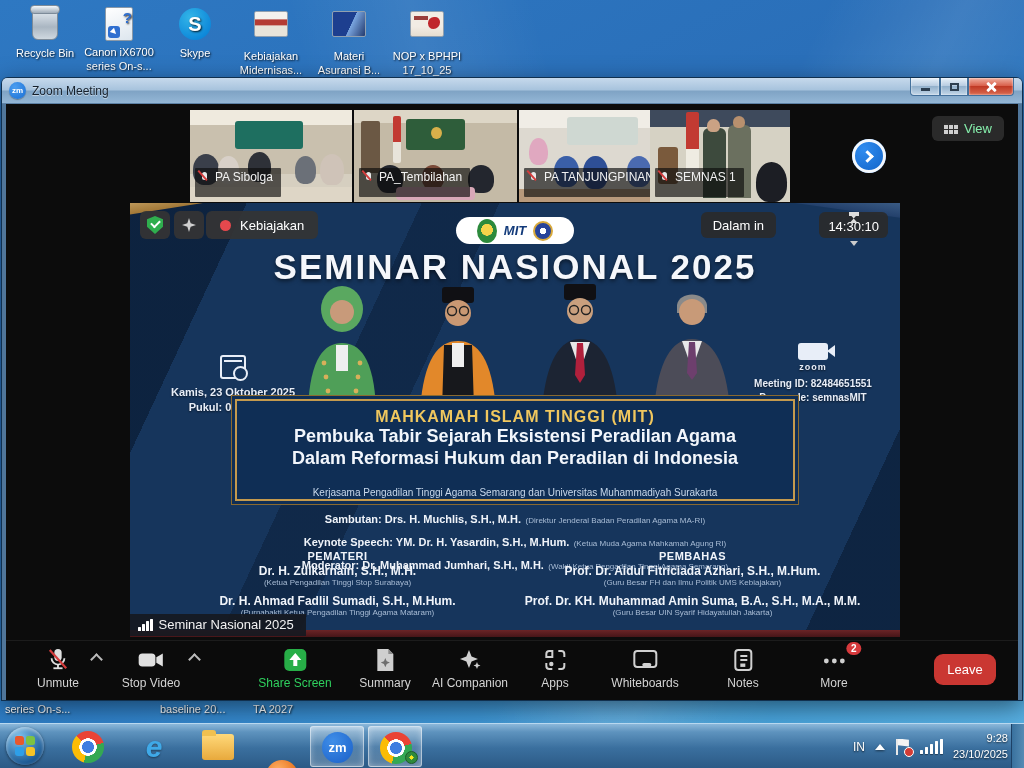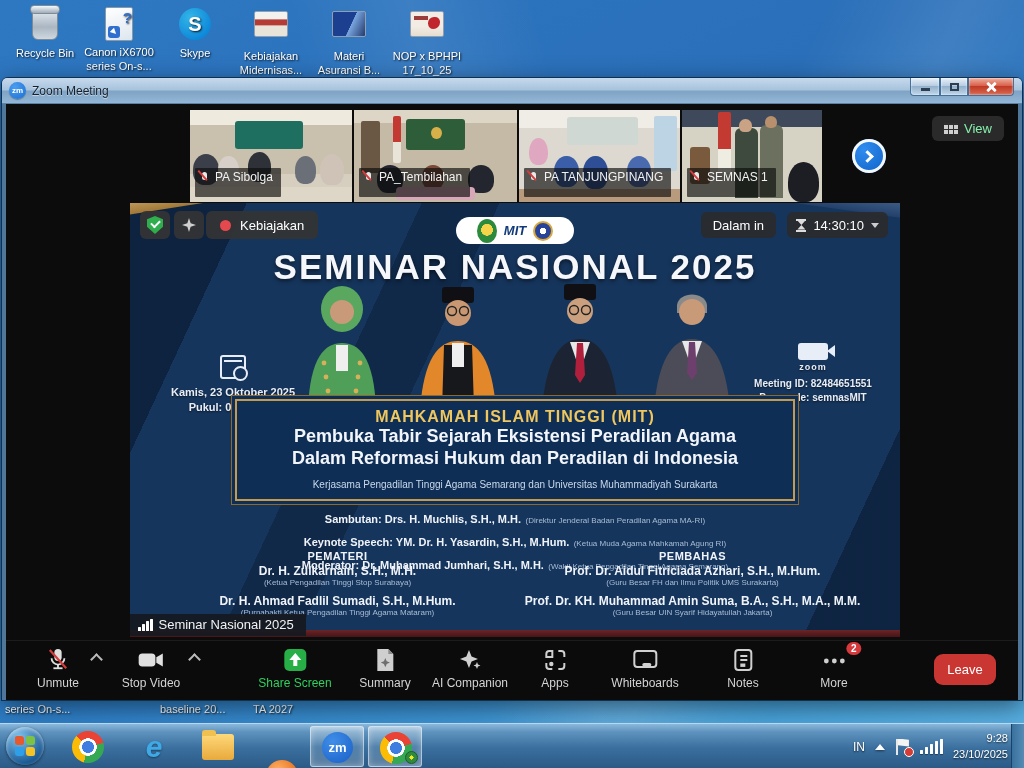--- a/index.html
+++ b/index.html
@@ -84,42 +84,42 @@
   .pinfo.right{right:12px;top:140px;width:150px;font-size:10px;}
   .calico{width:26px;height:24px;margin:0 auto 6px;border:2px solid #e8eef8;border-radius:3px;position:relative;}
   .calico::before{content:"";position:absolute;left:2px;right:2px;top:3px;height:2px;background:#e8eef8;}
   .calico::after{content:"";position:absolute;right:-4px;bottom:-4px;width:11px;height:11px;border:2px solid #e8eef8;border-radius:50%;background:#16355c;}
   .camico{width:30px;height:17px;margin:0 auto 1px;background:#e8eef8;border-radius:3px;position:relative;}
   .camico::after{content:"";position:absolute;right:-7px;top:2px;border-left:8px solid #e8eef8;border-top:6px solid transparent;border-bottom:6px solid transparent;transform:rotate(180deg);}
   .zoombrand{font-size:9px;letter-spacing:1px;font-weight:bold;margin-bottom:4px;}
   .banner{position:absolute;left:105px;top:196px;width:560px;height:102px;background:#0f2e55;border:2px solid #c49a4e;box-shadow:0 0 0 3px #0f2e55,0 0 0 4px #8a6a30;text-align:center;padding-top:7px;}
   .btitle{color:#f0c75e;font-size:16px;font-weight:bold;letter-spacing:1px;}
   .bline{color:#f2f6fc;font-size:18px;font-weight:bold;line-height:1.22;}
-  .bsub{color:#c9d9ec;font-size:10px;margin-top:9px;}
+  .bsub{color:#c9d9ec;font-size:10px;margin-top:17px;}
   .speakers{position:absolute;left:0;right:0;top:303px;text-align:center;line-height:1.45;}
   .spk-main{color:#f0f4fa;font-size:11px;font-weight:bold;}
   .spk-det{color:#a9bdd6;font-size:8px;font-weight:normal;}
   .cols{position:absolute;left:30px;right:30px;top:347px;display:flex;}
   .col{flex:1;text-align:center;}
   .chead{color:#f0f4fa;font-size:11px;font-weight:bold;letter-spacing:.5px;}
   .cname{color:#f0f4fa;font-size:12px;font-weight:bold;margin-top:2px;}
   .cdet{color:#a9bdd6;font-size:8px;}
   .maroon{position:absolute;left:0;right:0;bottom:0;height:7px;background:linear-gradient(180deg,#6a2426,#471518);}
   .sharelabel{position:absolute;left:0;bottom:1px;background:rgba(22,25,33,.92);color:#f2f2f2;font-size:13px;padding:3px 12px 4px 8px;display:flex;align-items:center;gap:6px;}
   .sigbars{display:inline-flex;align-items:flex-end;gap:1.5px;height:12px;}
   .sigbars i{display:block;width:2.5px;background:#fff;border-radius:.5px;}
   
   .ovl-sq{position:absolute;top:8px;width:30px;height:28px;border-radius:6px;background:rgba(52,52,52,.92);display:flex;align-items:center;justify-content:center;}
   .shieldico{width:16px;height:18px;background:#2fae4e;clip-path:polygon(50% 0,100% 18%,100% 60%,50% 100%,0 60%,0 18%);position:relative;}
   .shieldico::after{content:"";position:absolute;left:4px;top:4px;width:7px;height:4px;border-left:2px solid #fff;border-bottom:2px solid #fff;transform:rotate(-45deg);}
   .sparkico{width:14px;height:14px;background:#cfcfcf;clip-path:polygon(50% 0,62% 38%,100% 50%,62% 62%,50% 100%,38% 62%,0 50%,38% 38%);}
   .recpill{position:absolute;left:76px;top:8px;height:28px;border-radius:6px;background:rgba(52,52,52,.92);color:#fff;font-size:13px;display:flex;align-items:center;padding:0 14px;}
   .recdot{width:11px;height:11px;border-radius:50%;background:#e5484d;margin-right:9px;}
   .signin{position:absolute;right:124px;top:9px;height:26px;border-radius:6px;background:rgba(42,42,42,.9);color:#fff;font-size:13px;display:flex;align-items:center;padding:0 12px;}
-  .timerpill{position:absolute;right:12px;top:9px;height:26px;border-radius:6px;background:rgba(42,42,42,.9);color:#fff;font-size:13px;display:flex;align-items:center;padding:0 9px;gap:7px;}
+  .timerpill{position:absolute;right:12px;top:9px;height:26px;border-radius:6px;background:rgba(42,42,42,.9);color:#fff;font-size:13px;display:flex;align-items:center;padding:0 9px;gap:7px;flex-direction:column;}
   .hgico{width:10px;height:13px;position:relative;}
   .hgico::before{content:"";position:absolute;inset:0;border-top:2px solid #ddd;border-bottom:2px solid #ddd;}
   .hgico::after{content:"";position:absolute;left:1px;top:2px;width:8px;height:9px;background:#ddd;clip-path:polygon(0 0,100% 0,50% 50%,100% 100%,0 100%,50% 50%);}
   .caret-dn{width:0;height:0;border-left:4px solid transparent;border-right:4px solid transparent;border-top:5px solid #ccc;}
   
   #ztoolbar{position:absolute;left:0;right:0;bottom:0;height:60px;background:#0b0b0b;border-top:1px solid #1c1c1c;}
   .titem{position:absolute;top:7px;transform:translateX(-50%);display:flex;flex-direction:column;align-items:center;color:#d4d4d4;font-size:12px;gap:4px;white-space:nowrap;}
   .titem svg{display:block;}
   .tchev{position:absolute;top:14px;width:9px;height:9px;border-top:2px solid #bbb;border-right:2px solid #bbb;transform:rotate(-45deg);}
   .morebadge{position:absolute;top:-6px;right:-14px;background:#d6393c;color:#fff;font-size:10px;font-weight:bold;border-radius:8px;padding:1px 5px;}
@@ -269,21 +269,21 @@
           <div class="blob" style="left:22%;bottom:16%;width:15%;height:34%;background:#3a5fa8"></div>
           <div class="blob" style="left:40%;bottom:14%;width:15%;height:36%;background:#2e4f96"></div>
           <div class="blob" style="right:18%;bottom:16%;width:15%;height:34%;background:#4a6ab0"></div>
           <div class="blob" style="left:0;bottom:0;width:100%;height:14%;background:#b89a7c;border-radius:0"></div>
           <div class="vname">
               <span class="micmute"></span>
               <span>PA TANJUNGPINANG</span>
             </div>
         </div>
 
-        <div class="thumb" style="left:676px;width:140px;background:linear-gradient(180deg,#3e4a5c 0 18%,#d6d2c4 18%)">
+        <div class="thumb" style="left:644px;width:140px;background:linear-gradient(180deg,#3e4a5c 0 18%,#d6d2c4 18%)">
           <div class="blob" style="left:26%;top:2%;width:9%;height:66%;background:linear-gradient(180deg,#c23a32 0 60%,#efece2 60%);border-radius:2px"></div>
           <div class="blob" style="left:38%;top:20%;width:16%;height:76%;background:#3d4a3d;border-radius:6px 6px 0 0"></div>
           <div class="blob" style="left:41%;top:10%;width:9%;height:14%;background:#caa284"></div>
           <div class="blob" style="left:56%;top:16%;width:16%;height:80%;background:#6b705f;border-radius:6px 6px 0 0"></div>
           <div class="blob" style="left:59%;top:6%;width:9%;height:14%;background:#b8906e"></div>
           <div class="blob" style="left:6%;top:40%;width:14%;height:40%;background:#7a5a3c;border-radius:3px"></div>
           <div class="blob" style="right:2%;bottom:0;width:22%;height:44%;background:#1c1e24"></div>
           <div class="vname">
               <span class="micmute"></span>
               <span>SEMNAS 1</span>
@@ -376,21 +376,21 @@
           <div class="col">
             <div class="chead">PEMATERI</div>
             <div class="cname">Dr. H. Zulkarnain, S.H., M.H.</div>
             <div class="cdet">(Ketua Pengadilan Tinggi Stop Surabaya)</div>
             <div class="cname" style="margin-top:7px">Dr. H. Ahmad Fadlil Sumadi, S.H., M.Hum.</div>
             <div class="cdet">(Purnabakti Ketua Pengadilan Tinggi Agama Mataram)</div>
           </div>
           <div class="col">
             <div class="chead">PEMBAHAS</div>
             <div class="cname">Prof. Dr. Aidul Fitriciada Azhari, S.H., M.Hum.</div>
-            <div class="cdet">(Guru Besar FH dan Ilmu Politik UMS Surakarta)</div>
+            <div class="cdet">(Guru Besar FH dan Ilmu Politik UMS Kebiajakan)</div>
             <div class="cname" style="margin-top:7px">Prof. Dr. KH. Muhammad Amin Suma, B.A., S.H., M.A., M.M.</div>
             <div class="cdet">(Guru Besar UIN Syarif Hidayatullah Jakarta)</div>
           </div>
         </div>
 
         <div class="maroon"></div>
 
         <div class="ovl-sq" style="left:10px">
             <div class="shieldico"></div>
           </div>

